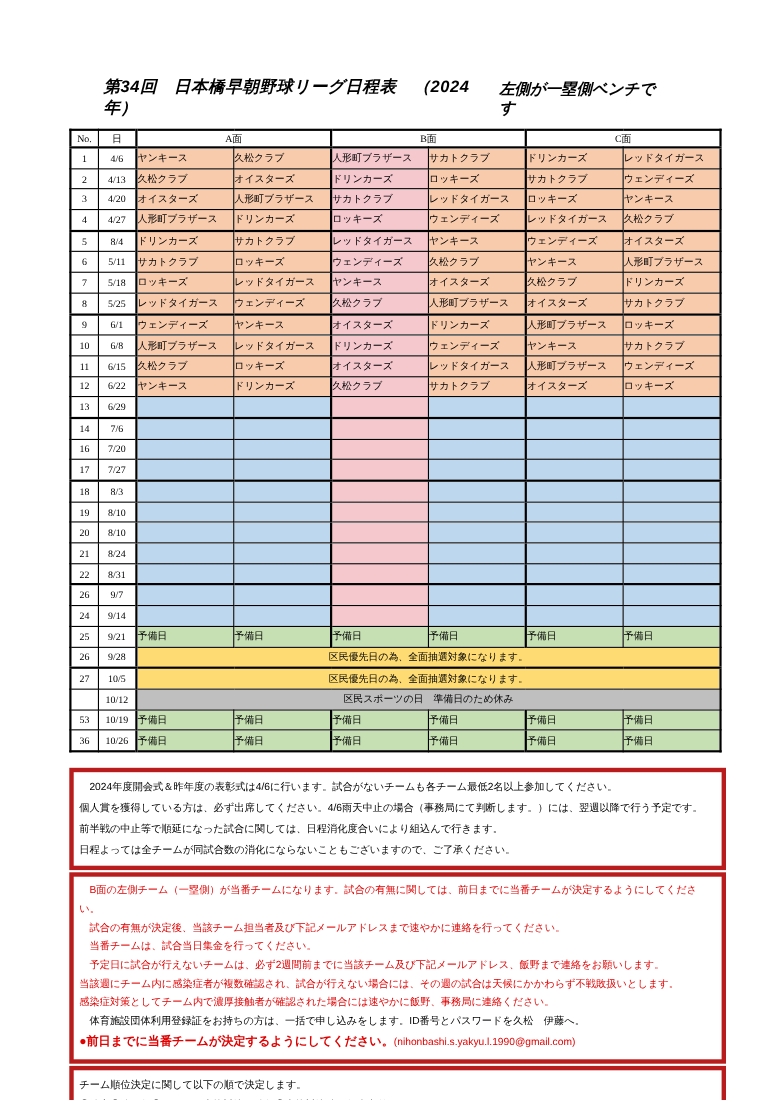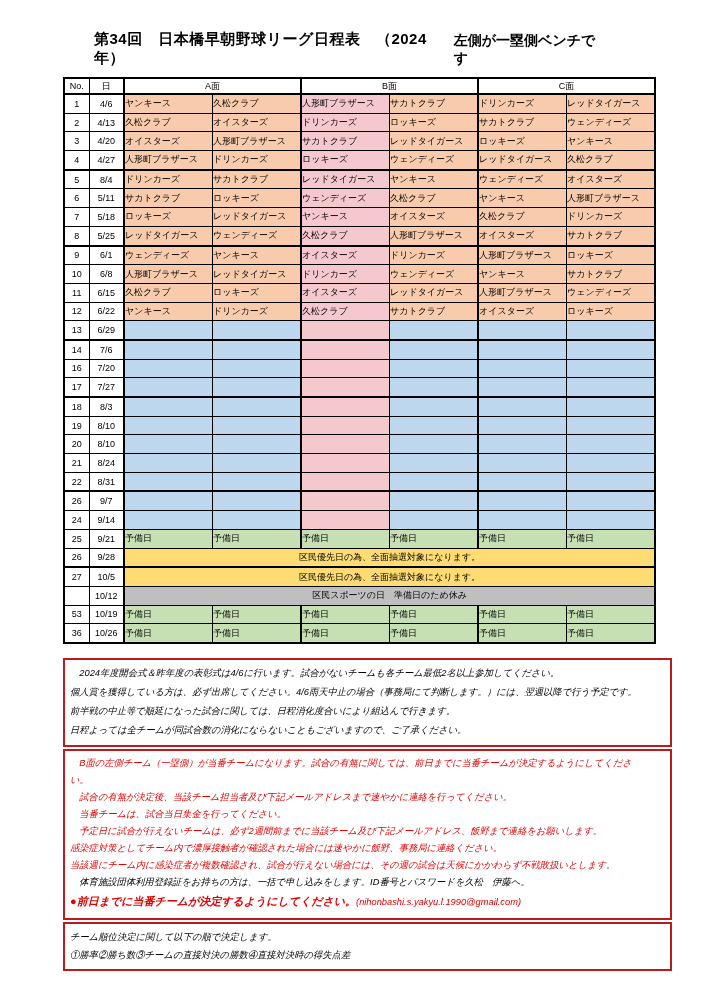--- a/index.html
+++ b/index.html
@@ -1,42 +1,42 @@
 <!DOCTYPE html>
 <html style="--c-peach: #F8CBAD; --c-pink: #F5C8CE; --c-blue: #BDD7EE; --c-green: #C6E0B4; --c-yellow: #FFDC73; --c-gray: #BFBFBF; --c-red: #E00000;"><head>
 <meta charset="utf-8">
 <style>
   html,body { margin:0; padding:0; background:#fff; }
   body { font-family:"Liberation Sans", sans-serif; color:#000; }
   .page { position:relative; width:707px; height:1000px; background:#ffffff; overflow:hidden; }
   .content { margin-left:63px; width:591px; }
 
-  .title-row { display:flex; justify-content:space-between; align-items:flex-end; padding-top:30px; margin-bottom:9px; }
+  .title-row { display:flex; justify-content:space-between; align-items:flex-end; padding-top:70px; margin-bottom:9px;font-style:italic; }
   .title { font-size:15px; font-weight:bold; margin:0 0 0 31px; letter-spacing:0.5px; }
   .bench-note { font-size:14px; font-weight:600; margin-right:46px; }
 
-  table.schedule { border-collapse:collapse; width:591px; table-layout:fixed; border:2px solid #000; }
+  table.schedule { border-collapse:collapse; width:591px; table-layout:fixed; border:2px solid #000;font-family:Liberation Serif, serif; }
   table.schedule th { font-size:9px; font-weight:normal; height:14px; padding:0; text-align:center;
     border:1px solid #000; border-bottom:2px solid #000; background:#fff; }
   table.schedule td { border:1px solid #000; height:17.7px; padding:0; font-size:9px;
     overflow:hidden; white-space:nowrap; }
   td.c-no, td.c-date { text-align:center; background:#fff; }
   td.team-cell { padding-left:3px; font-size:9.3px; text-align:left; }
   td.span-cell { text-align:center; font-size:9.3px; }
   .sec-start { border-left:2px solid #000 !important; }
   tr.month-end td { border-bottom:2px solid #000; }
 
   .bg-peach  { background:var(--c-peach); }
   .bg-pink   { background:var(--c-pink); }
   .bg-blue   { background:var(--c-blue); }
   .bg-green  { background:var(--c-green); }
   .bg-yellow { background:var(--c-yellow); }
   .bg-gray   { background:var(--c-gray); }
 
-  .note-box { border:2px solid #b91c1c; margin-top:2px; padding:4px 20px 5px 5px; width:580px;font-style:italic; }
+  .note-box { border:4px solid #b91c1c; margin-top:2px; padding:4px 4px 5px 5px; width:580px; }
   .note-box.box1 { margin-top:14px; }
   .note-line { font-size:9.3px; line-height:19px; white-space:pre-wrap; }
   .box2 .note-line { line-height:17px; }
   .box3 .note-line { line-height:18px; }
   .note-line.red { color:var(--c-red); }
   .note-line.bold-line { line-height:21px; }
   .note-line.bold-line .main { font-weight:bold; font-size:11px; }
   .note-line.bold-line .suffix { font-size:9.3px; }
 </style>
 </head>
@@ -353,22 +353,22 @@
         <div class="note-line">　2024年度開会式＆昨年度の表彰式は4/6に行います。試合がないチームも各チーム最低2名以上参加してください。</div>
         <div class="note-line">個人賞を獲得している方は、必ず出席してください。4/6雨天中止の場合（事務局にて判断します。）には、翌週以降で行う予定です。</div>
         <div class="note-line">前半戦の中止等で順延になった試合に関しては、日程消化度合いにより組込んで行きます。</div>
         <div class="note-line">日程よっては全チームが同試合数の消化にならないこともございますので、ご了承ください。</div>
       </div>
     <div class="note-box box2">
         <div class="note-line red">　B面の左側チーム（一塁側）が当番チームになります。試合の有無に関しては、前日までに当番チームが決定するようにしてください。</div>
         <div class="note-line red">　試合の有無が決定後、当該チーム担当者及び下記メールアドレスまで速やかに連絡を行ってください。</div>
         <div class="note-line red">　当番チームは、試合当日集金を行ってください。</div>
         <div class="note-line red">　予定日に試合が行えないチームは、必ず2週間前までに当該チーム及び下記メールアドレス、飯野まで連絡をお願いします。</div>
+        <div class="note-line red">当該週にチーム内に感染症者が複数確認され、試合が行えない場合には、その週の試合は天候にかかわらず不戦敗扱いとします。</div>
         <div class="note-line red">感染症対策としてチーム内で濃厚接触者が確認された場合には速やかに飯野、事務局に連絡ください。</div>
-        <div class="note-line red">当該週にチーム内に感染症者が複数確認され、試合が行えない場合には、その週の試合は天候にかかわらず不戦敗扱いとします。</div>
         <div class="note-line">　体育施設団体利用登録証をお持ちの方は、一括で申し込みをします。ID番号とパスワードを久松　伊藤へ。</div>
         <div class="note-line red bold-line"><span class="main">●前日までに当番チームが決定するようにしてください。</span><span class="suffix">(nihonbashi.s.yakyu.l.1990@gmail.com)</span></div>
       </div>
     <div class="note-box box3">
         <div class="note-line">チーム順位決定に関して以下の順で決定します。</div>
         <div class="note-line">①勝率②勝ち数③チームの直接対決の勝数④直接対決時の得失点差</div>
       </div>
 
   </div>
 </div>

